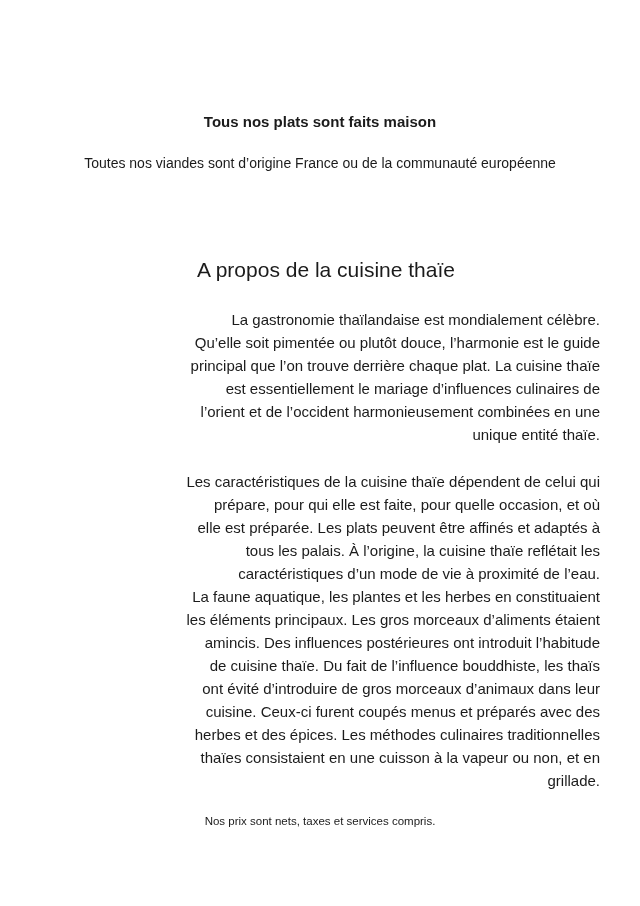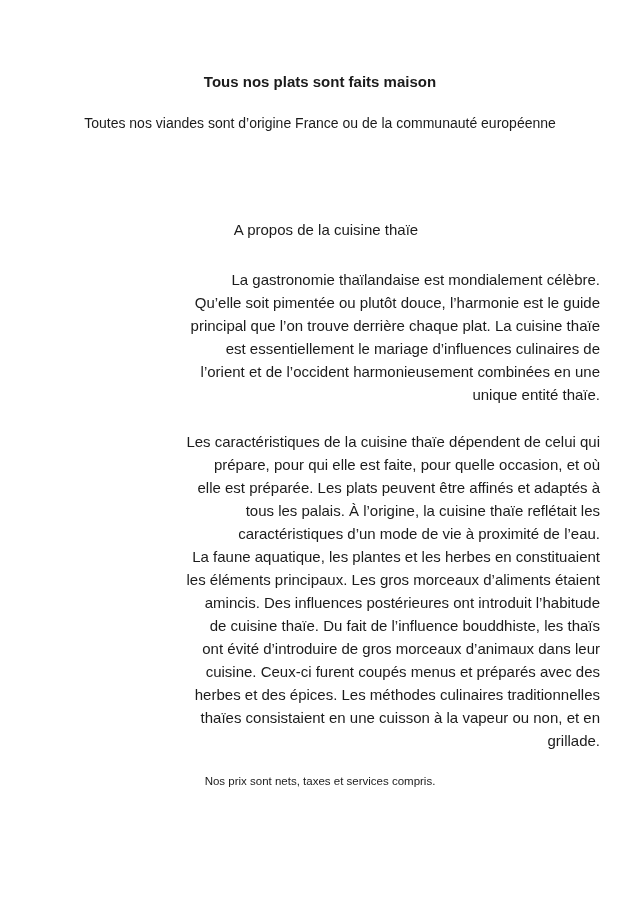--- a/index.html
+++ b/index.html
@@ -11,42 +11,42 @@
       width: 640px;
       height: 906px;
       font-family: "Liberation Sans", sans-serif;
       color: #1b1b1b;
       overflow: hidden;
     }
     .page {
       width: 640px;
       height: 664px;
       background: #ffffff;
-      padding-top: 70px;
+      padding-top: 110px;
       box-sizing: border-box;
     }
     .doc-title {
       margin: 0;
       font-size: 15px;
       font-weight: 700;
       line-height: 23px;
       text-align: center;
       white-space: nowrap;
     }
     .doc-subtitle {
       margin: 19px 0 0 0;
       font-size: 14px;
       font-weight: 400;
       line-height: 23px;
       text-align: center;
       white-space: nowrap;
     }
     .section-heading {
       margin: 83px 0 0 12px;
-      font-size: 15px;
+      font-size: 21px;
       font-weight: 400;
       line-height: 23px;
       text-align: center;
     }
     .paragraph {
       width: 560px;
       margin: 27px auto 0 auto;
       font-size: 15px;
       font-weight: 400;
       line-height: 23px;

